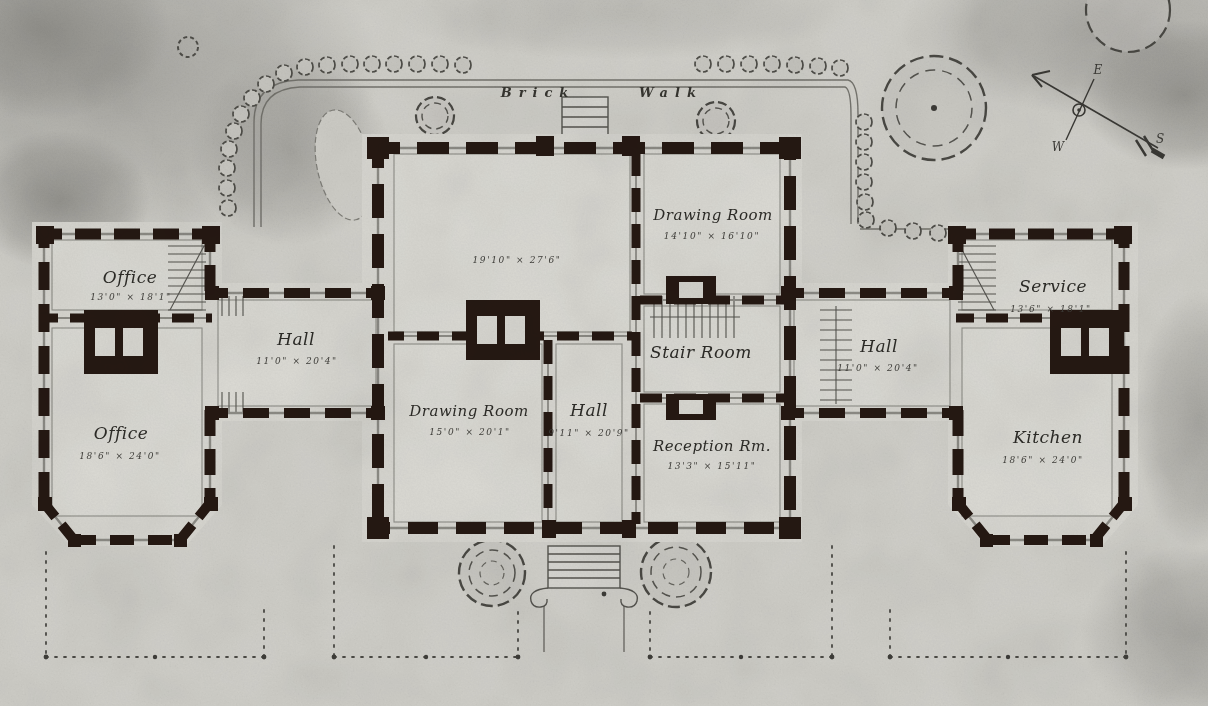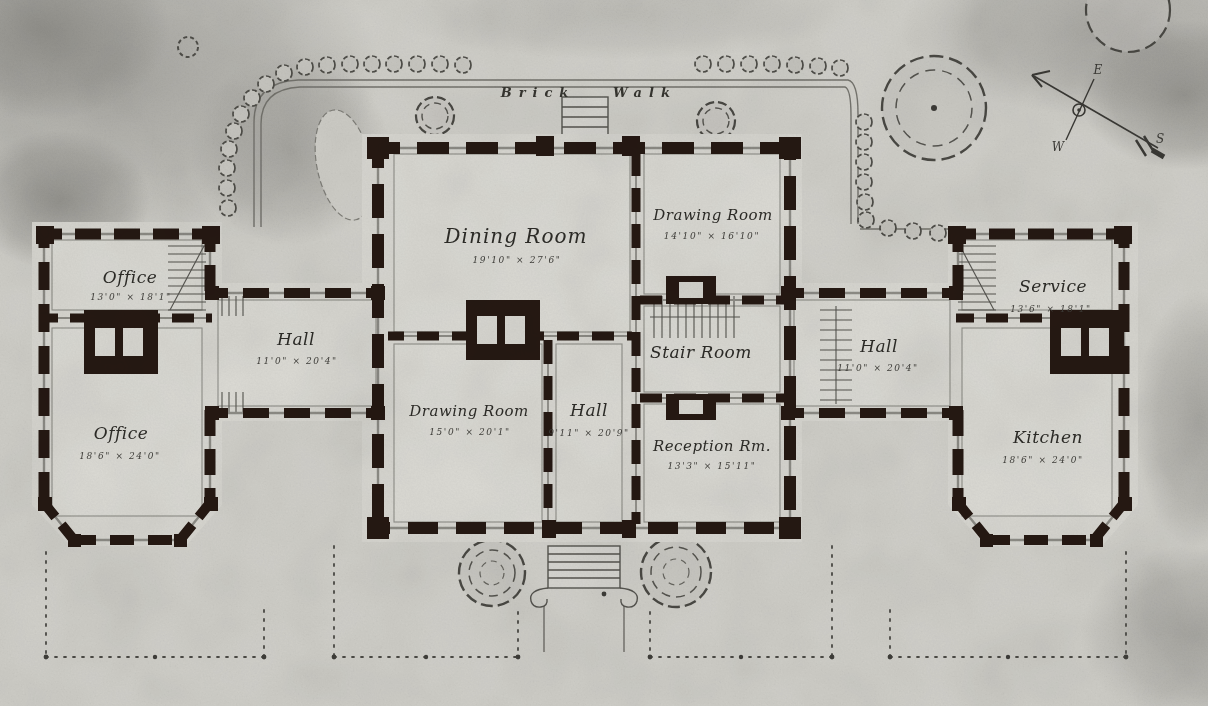--- a/index.html
+++ b/index.html
@@ -303,32 +303,31 @@
     <path d="M1094 79 L1066 140" stroke-width="1.4"></path>
     <circle cx="1079" cy="110" r="6" stroke-width="1.6"></circle>
     <circle cx="1079" cy="110" r="1.8" fill="#3a3935" stroke="none"></circle>
   </g>
 
   <rect width="1208" height="706" filter="url(#mottle)" opacity="0.2" style="mix-blend-mode:multiply"></rect>
   <rect width="1208" height="706" filter="url(#grain)" opacity="0.1" style="mix-blend-mode:multiply"></rect>
 </svg>
 
 <div class="lbl walk-word" style="left:538px;top:92px">Brick</div>
-<div class="lbl walk-word" style="left:645px;top:92px">Walk</div>
+<div class="lbl walk-word" style="left:671px;top:92px">Walk</div>
 
 <div class="lbl name" style="left:130px;top:277px">Office</div>
 <div class="lbl dims" style="left:131px;top:297px">13'0" × 18'1"</div>
 
 <div class="lbl name" style="left:296px;top:339px">Hall</div>
 <div class="lbl dims" style="left:297px;top:361px">11'0" × 20'4"</div>
 
 <div class="lbl name" style="left:121px;top:433px">Office</div>
 <div class="lbl dims" style="left:120px;top:456px">18'6" × 24'0"</div>
 
-<div class="lbl name big" style="left:516px;top:236px">Dining Room</div>
 <div class="lbl dims" style="left:517px;top:260px">19'10" × 27'6"</div>
 
 <div class="lbl name sm" style="left:713px;top:215px">Drawing Room</div>
 <div class="lbl dims" style="left:712px;top:236px">14'10" × 16'10"</div>
 
 <div class="lbl name" style="left:701px;top:352px">Stair Room</div>
 
 <div class="lbl name sm" style="left:469px;top:411px">Drawing Room</div>
 <div class="lbl dims" style="left:470px;top:432px">15'0" × 20'1"</div>
 

